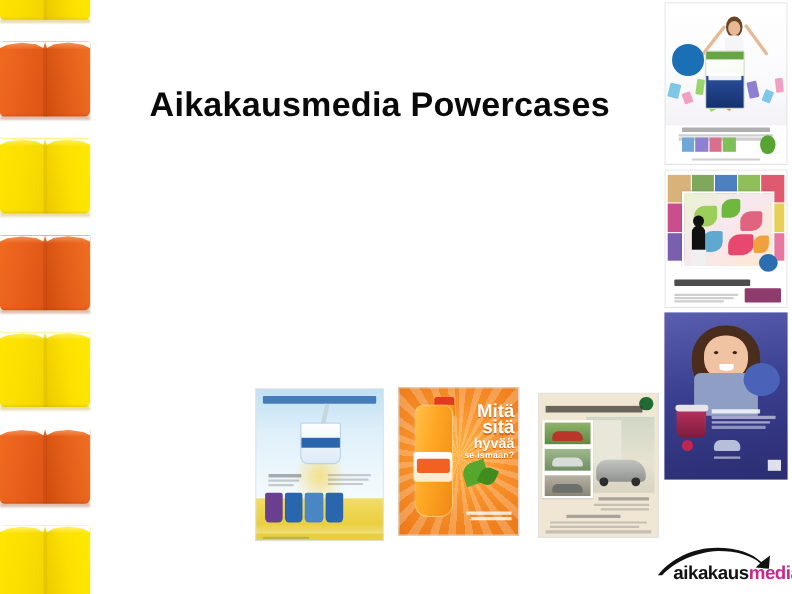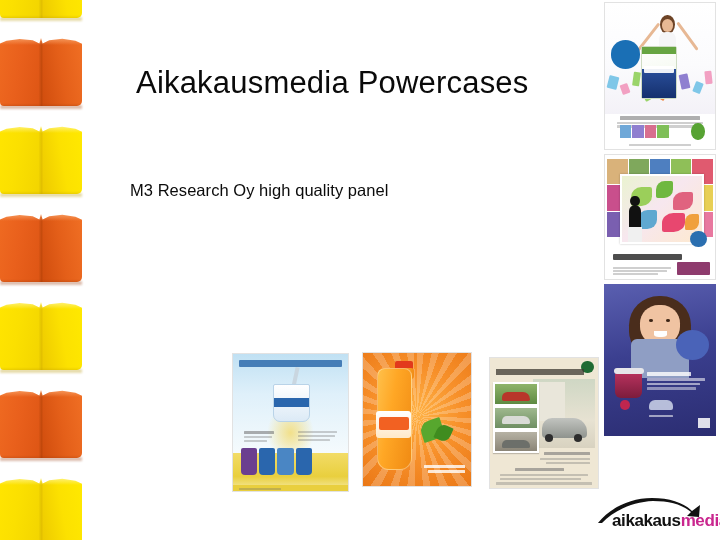--- a/index.html
+++ b/index.html
@@ -34,23 +34,23 @@
   .book.orange .spine{background:#9e3a06;}
   .book.orange .lip{background:linear-gradient(180deg,#f79a5e 0%,rgba(239,106,33,0) 100%);}
   .book.orange .shadow{background:#97380a;}
 
   
   .book .curl{position:absolute;left:0;top:0;width:100%;height:9px;background:#fff;
     clip-path:polygon(0 0,0 62%,8% 30%,24% 10%,40% 26%,48% 62%,50% 0,52% 62%,60% 24%,76% 8%,92% 30%,100% 64%,100% 0);}
 
   
   .title{
-    position:absolute;left:136px;top:64px;width:470px;
+    position:absolute;left:136px;top:76px;width:470px;
     font-size:31px;line-height:38px;color:#0a0a0a;
-    letter-spacing:.2px;font-weight:400;white-space:nowrap;
+    letter-spacing:.2px;font-weight:700;white-space:nowrap;
   }
 
   
   .body-block{position:absolute;left:130px;top:178px;width:430px;}
   .body-line{
     font-size:16.5px;line-height:25.5px;color:#0b0b0b;
     white-space:nowrap;letter-spacing:.05px;
   }
 
   
@@ -262,21 +262,20 @@
         <div class="pg r"></div>
         <div class="spine"></div>
       <div class="lip"></div>
         <div class="curl"></div>
     </div>
   </div>
 
   <div class="title">Aikakausmedia Powercases</div>
 
   <div class="body-block">
-    <div class="body-line">M3 Research Oy high quality panel</div>
   </div>
 
   <div class="ad" id="ad-fitness">
     <div class="sky"></div>
     <div class="confetti">
       <i class="cf" style="left:4%;top:18%;width:9%;height:26%;background:#7fc7e8;transform:rotate(14deg)"></i>
       <i class="cf" style="left:15%;top:34%;width:7%;height:20%;background:#f2a0c2;transform:rotate(-20deg)"></i>
       <i class="cf" style="left:26%;top:10%;width:6%;height:28%;background:#9ad46a;transform:rotate(8deg)"></i>
       <i class="cf" style="left:68%;top:14%;width:8%;height:30%;background:#8f7fd0;transform:rotate(-12deg)"></i>
       <i class="cf" style="left:80%;top:30%;width:7%;height:22%;background:#7fc7e8;transform:rotate(22deg)"></i>
@@ -401,20 +400,26 @@
   </div>
 
   <div class="ad" id="ad-fanta">
     <div class="rays"></div>
     <div class="cap"></div>
     <div class="neck"></div>
     <div class="bottle"></div>
     <div class="label">
         <div class="f"></div>
       </div>
+    <div class="ttl">
+      <div>Mitä</div>
+      <div>sitä</div>
+      <div class="l3">hyvää</div>
+      <div class="l4">se ismaan?</div>
+    </div>
     <div class="leaf"></div>
     <div class="leaf2"></div>
     <div class="txtbar w" style="right:6%;bottom:14%;width:38%;height:2%"></div>
     <div class="txtbar w" style="right:6%;bottom:10.5%;width:34%;height:2%"></div>
     <div class="frame"></div>
   </div>
 
   <div class="ad" id="ad-car">
     <div class="badge"></div>
     <div class="headline"></div>

